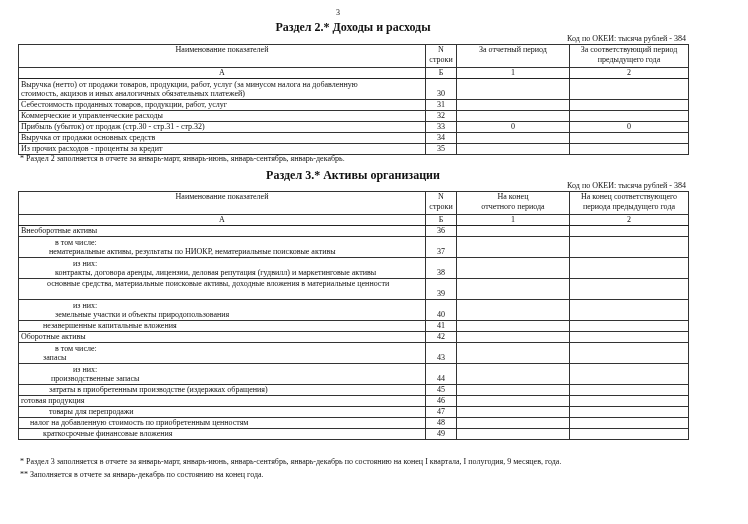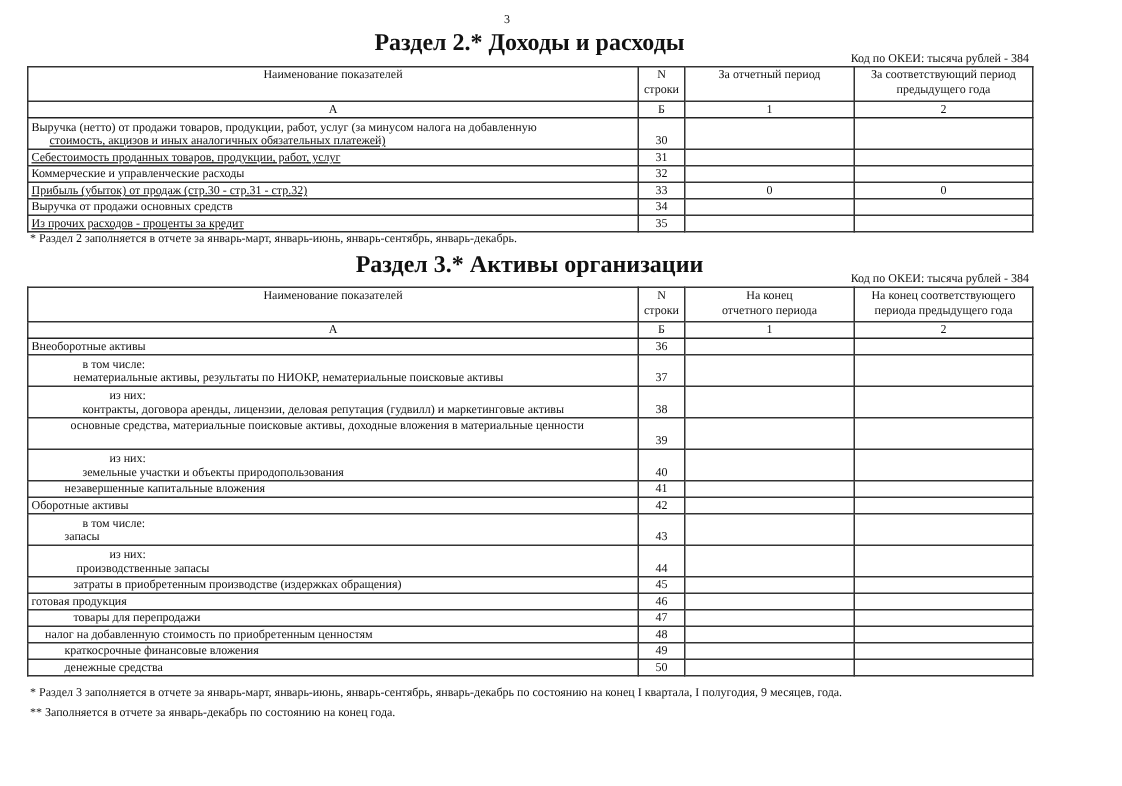--- a/index.html
+++ b/index.html
@@ -3,21 +3,21 @@
 <meta charset="utf-8">
 <style>
   html, body { margin: 0; padding: 0; background: #ffffff; }
   body {
     width: 748px; height: 524px; position: relative; overflow: hidden;
     font-family: "Liberation Serif", "DejaVu Serif", serif;
     color: #111; font-size: 8px;
   }
   .abs { position: absolute; }
   .page-num { left: 0; width: 676px; top: 8px; text-align: center; font-size: 8px; }
-  .section-title { left: 0; width: 706px; text-align: center; font-weight: bold; font-size: 16px; }
+  .section-title { left: 0; width: 706px; text-align: center; font-weight: bold; font-size: 12px; }
   .okei { right: 62px; font-size: 8px; text-align: right; }
   .footnote { left: 20px; font-size: 8px; white-space: nowrap; }
 
   table.form {
     position: absolute; left: 18px; width: 670px;
     border-collapse: collapse; table-layout: fixed;
     border: 1.5px solid #222;
   }
   table.form td, table.form th {
     border: 1px solid #333;
@@ -26,21 +26,21 @@
     font-size: 8px;
     line-height: 9.5px;
     vertical-align: bottom;
     overflow: hidden;
   }
   table.form th { vertical-align: top; }
   table.form td.num { text-align: center; }
   table.form td.val { text-align: center; }
   table.form tr.letters td { text-align: center; height: 9px; border-bottom: 1.5px solid #222; }
   table.form td.name { text-align: left; white-space: nowrap; }
-  .ul { text-decoration: underline; text-decoration-color: #444; margin-left: 12px; }
+  .ul { text-decoration-color: #444; }
   .sub { display: block; }
   .ind2 { padding-left: 22px !important; }
   .ind3 { padding-left: 28px !important; }
   .ind4 { padding-left: 34px !important; }
   col.c-name { width: 407px; }
   col.c-n { width: 31px; }
   col.c-1 { width: 113px; }
   col.c-2 { width: 119px; }
   tr.h1 td { height: 10px; }
   tr.h2 td { height: 20px; }
@@ -264,24 +264,18 @@
     <td class="val"></td>
   </tr>
 
   <tr class="h1">
     <td class="name" style="padding-left:24px;">краткосрочные финансовые вложения</td>
     <td class="num">49</td>
     <td class="val"></td>
     <td class="val"></td>
   </tr>
 
-  <tr class="h1">
-    <td class="name" style="padding-left:24px;">денежные средства</td>
-    <td class="num">50</td>
-    <td class="val"></td>
-    <td class="val"></td>
-  </tr>
 
 </tbody>
   </table>
 
 <div class="abs footnote" style="top:457px;">* Раздел 3 заполняется в отчете за январь-март, январь-июнь, январь-сентябрь, январь-декабрь по состоянию на конец I квартала, I полугодия, 9 месяцев, года.</div>
 <div class="abs footnote" style="top:470px;">** Заполняется в отчете за январь-декабрь по состоянию на конец года.</div>
 
 </body></html>

